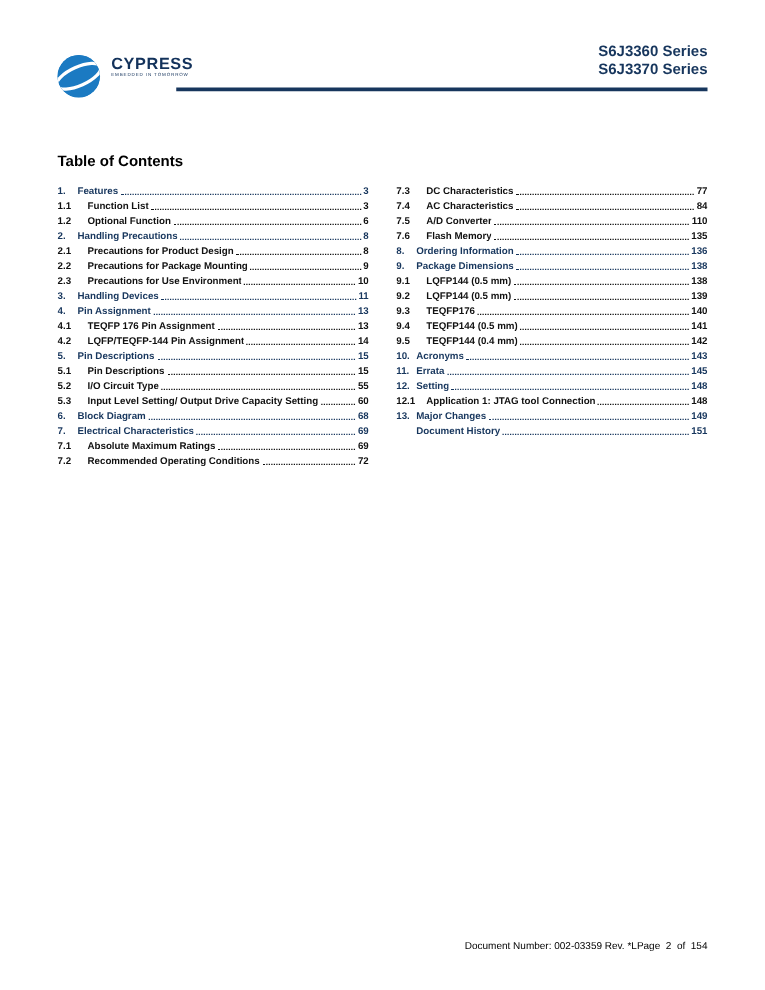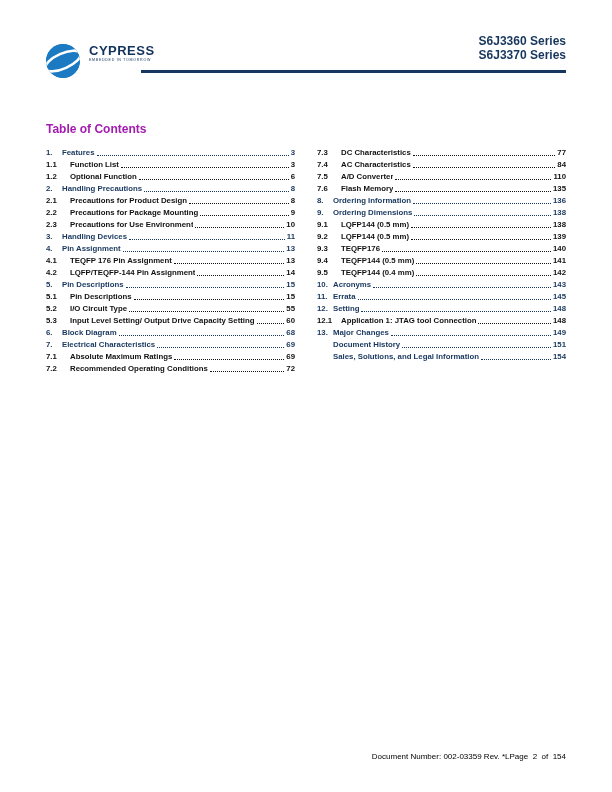--- a/index.html
+++ b/index.html
@@ -35,21 +35,21 @@
     font-size:12px;font-weight:700;color:#17365d;line-height:14px;
   }
   .header-rule{
     position:absolute;left:141px;right:46px;top:70px;height:3px;
     background:#17365d;
   }
 
   
   .toc-title{
     position:absolute;left:46px;top:122px;margin:0;
-    font-size:12px;font-weight:700;color:#a21caf;
+    font-size:12px;font-weight:700;color:#000000;
   }
   .toc{
     position:absolute;left:46px;right:46px;top:147px;
     display:flex;gap:22px;
   }
   .toc-col{flex:1 1 0;min-width:0;}
   .toc-row{
     display:flex;align-items:baseline;
     font-size:7.8px;line-height:12px;height:12px;
     color:#111111;overflow:hidden;font-weight:bold;
@@ -243,21 +243,21 @@
           <span class="toc-page">135</span>
         </div>
         <div class="toc-row bold">
           <span class="toc-num">8.</span>
           <span class="toc-label">Ordering Information</span>
           <span class="toc-dots"></span>
           <span class="toc-page">136</span>
         </div>
         <div class="toc-row bold">
           <span class="toc-num">9.</span>
-          <span class="toc-label">Ordering Dimensions</span>
+          <span class="toc-label">Package Dimensions</span>
           <span class="toc-dots"></span>
           <span class="toc-page">138</span>
         </div>
         <div class="toc-row">
           <span class="toc-num">9.1</span>
           <span class="toc-label">LQFP144 (0.5 mm)</span>
           <span class="toc-dots"></span>
           <span class="toc-page">138</span>
         </div>
         <div class="toc-row">
@@ -312,26 +312,20 @@
           <span class="toc-num">13.</span>
           <span class="toc-label">Major Changes</span>
           <span class="toc-dots"></span>
           <span class="toc-page">149</span>
         </div>
         <div class="toc-row bold">
           <span class="toc-num empty"></span>
           <span class="toc-label">Document History</span>
           <span class="toc-dots"></span>
           <span class="toc-page">151</span>
-        </div>
-        <div class="toc-row bold">
-          <span class="toc-num empty"></span>
-          <span class="toc-label">Sales, Solutions, and Legal Information</span>
-          <span class="toc-dots"></span>
-          <span class="toc-page">154</span>
         </div>
       </div>
   </div>
 
   <div class="footer">
     <span>Document Number: 002-03359 Rev. *L</span>
     <span>Page  2  of  154</span>
   </div>
 
 </div>

